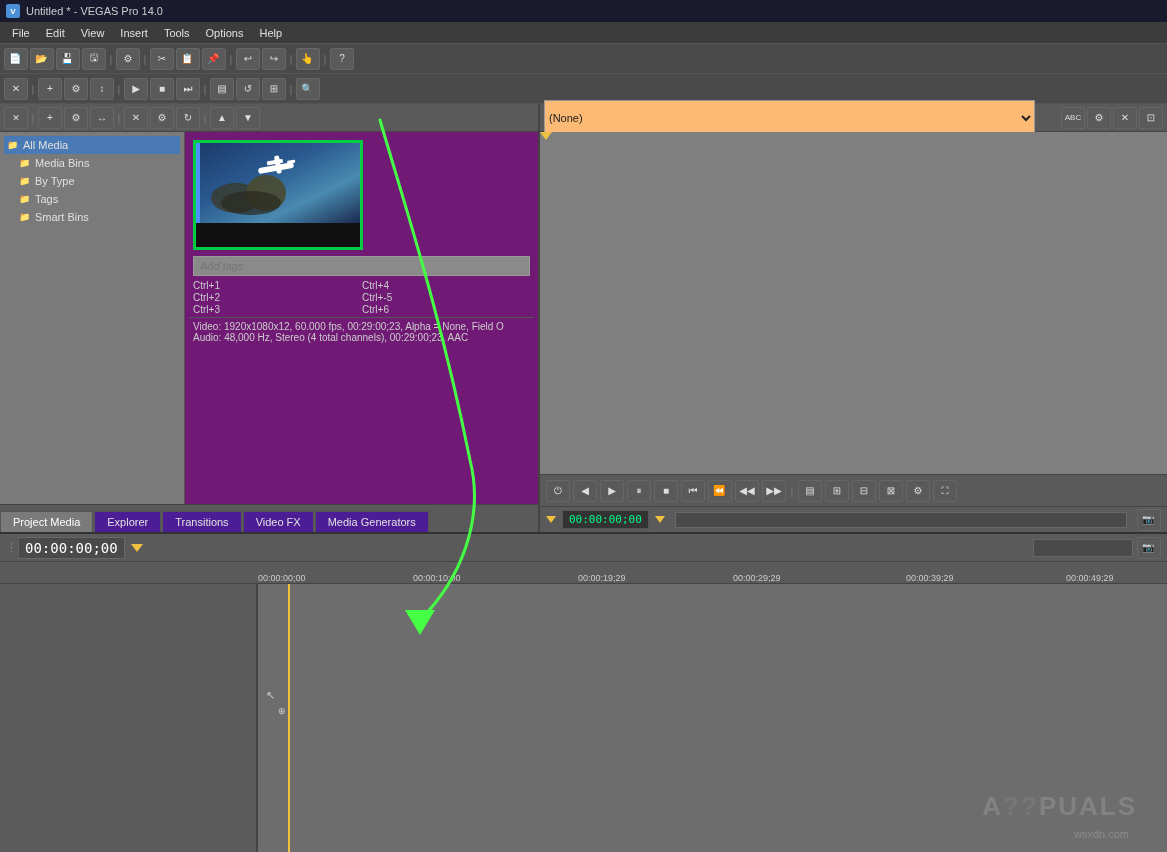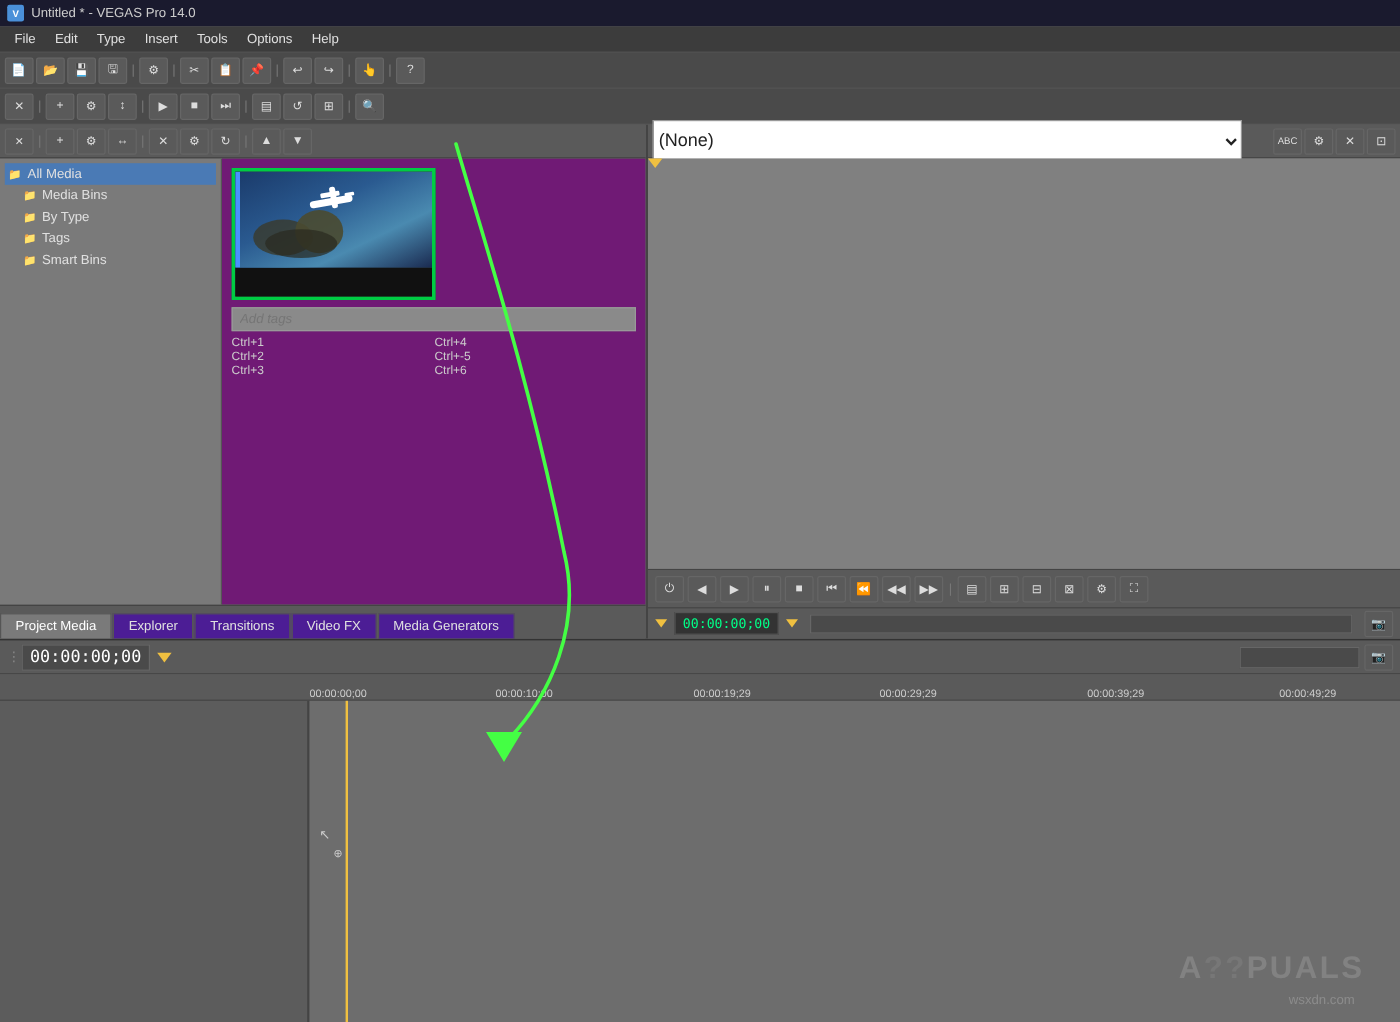--- a/index.html
+++ b/index.html
@@ -378,21 +378,21 @@
 <body>
 
 <div id="title-bar">
   <div class="app-icon">V</div>
   <span class="title-text">Untitled * - VEGAS Pro 14.0</span>
 </div>
 
 <div id="menu-bar">
   <span class="menu-item">File</span>
   <span class="menu-item">Edit</span>
-  <span class="menu-item">Type</span>
+  <span class="menu-item">View</span>
   <span class="menu-item">Insert</span>
   <span class="menu-item">Tools</span>
   <span class="menu-item">Options</span>
   <span class="menu-item">Help</span>
 </div>
 
 <div id="toolbar1">
   <div class="tb-btn">📄</div>
   <div class="tb-btn">📂</div>
   <div class="tb-btn">💾</div>
@@ -514,36 +514,40 @@
 
           <div class="shortcut-grid">
             <span>Ctrl+1</span>
             <span>Ctrl+4</span>
             <span>Ctrl+2</span>
             <span>Ctrl+-5</span>
             <span>Ctrl+3</span>
             <span>Ctrl+6</span>
           </div>
 
+          <div class="media-details">
+            <div>Video: 1920x1080x12, 60.000 fps, 00:29:00;23, Alpha = None, Field O</div>
+            <div>Audio: 48,000 Hz, Stereo (4 total channels), 00:29:00;23, AAC</div>
+          </div>
         </div>
       </div>
 
       <div id="left-tabs">
         <div class="panel-tab active">Project Media</div>
         <div class="panel-tab">Explorer</div>
         <div class="panel-tab">Transitions</div>
         <div class="panel-tab">Video FX</div>
         <div class="panel-tab">Media Generators</div>
       </div>
     </div>
 
     <div id="right-panel">
 
       <div id="preview-toolbar">
-        <select style="flex:1;height:36px;background:#ffffff;border:1px solid #999;color:#222;font-size:15px;">
+        <select style="flex:1;height:36px;background:#fdba74;border:1px solid #999;color:#222;font-size:11px;">
           <option>(None)</option>
         </select>
         <div class="tb-btn" style="font-size:8px;margin-left:24px;">ABC</div>
         <div class="tb-btn">⚙</div>
         <div class="tb-btn">✕</div>
         <div class="tb-btn">⊡</div>
       </div>
 
       <div id="preview-area">
 

